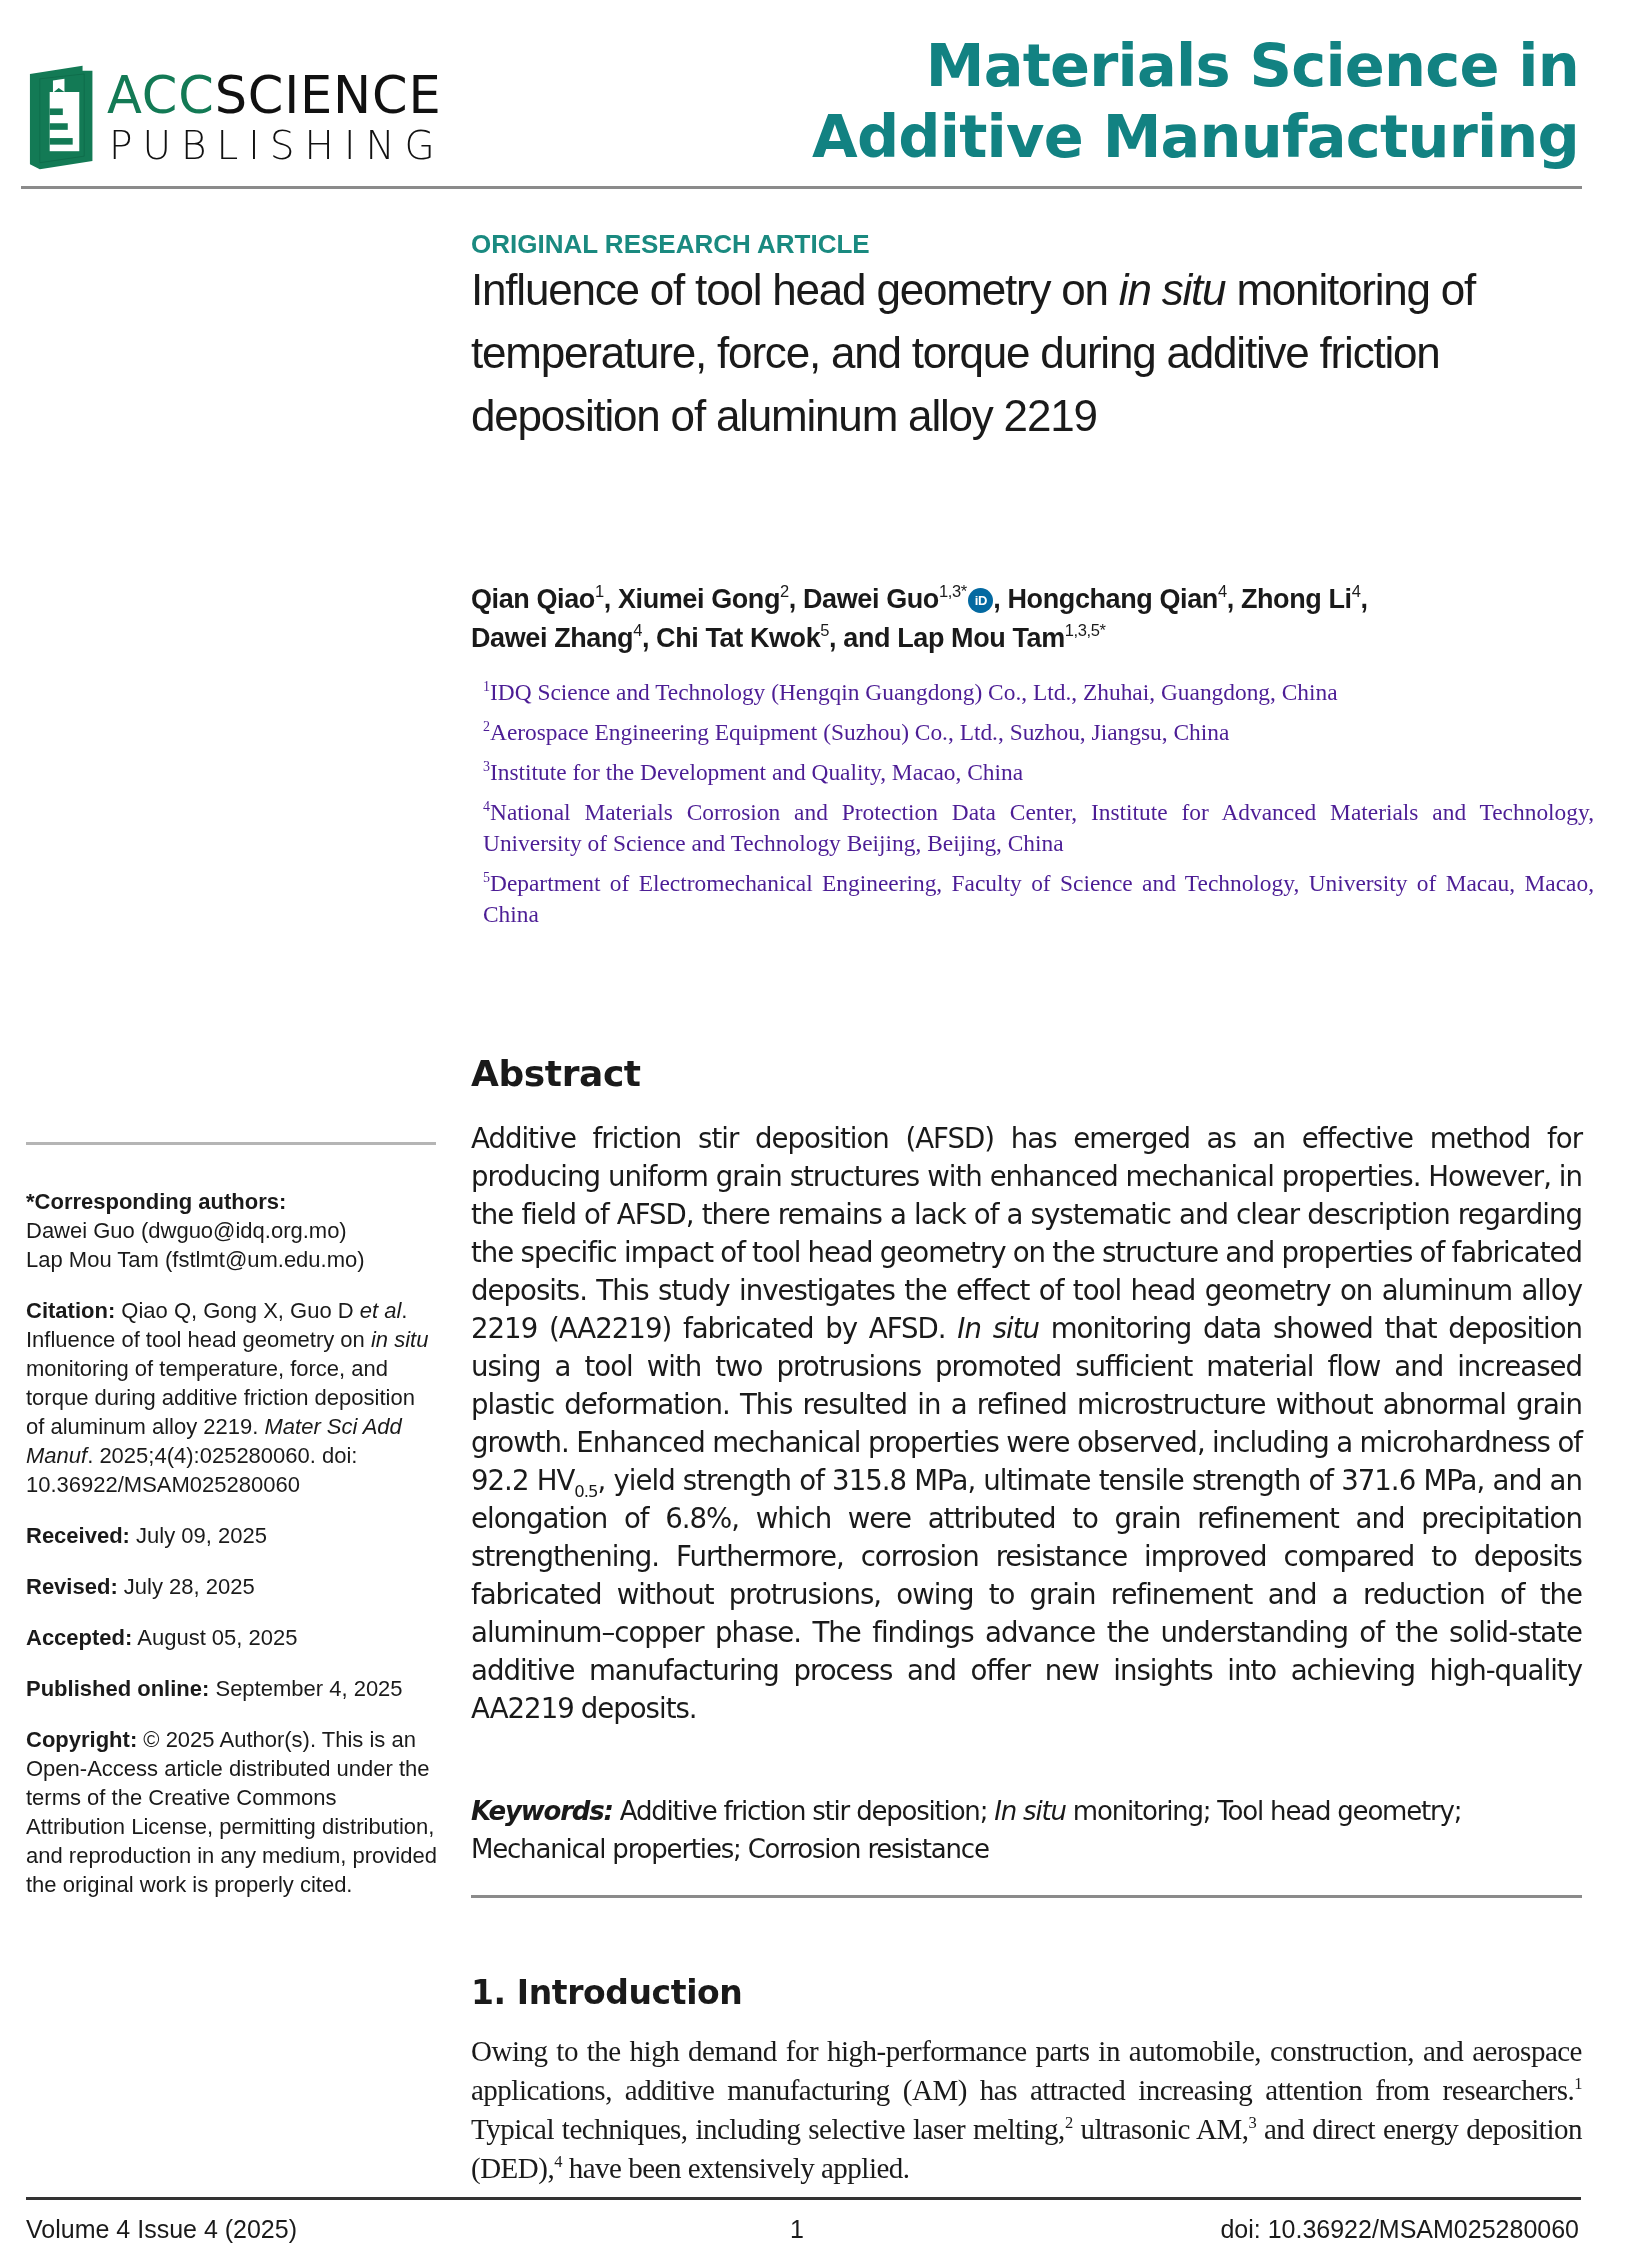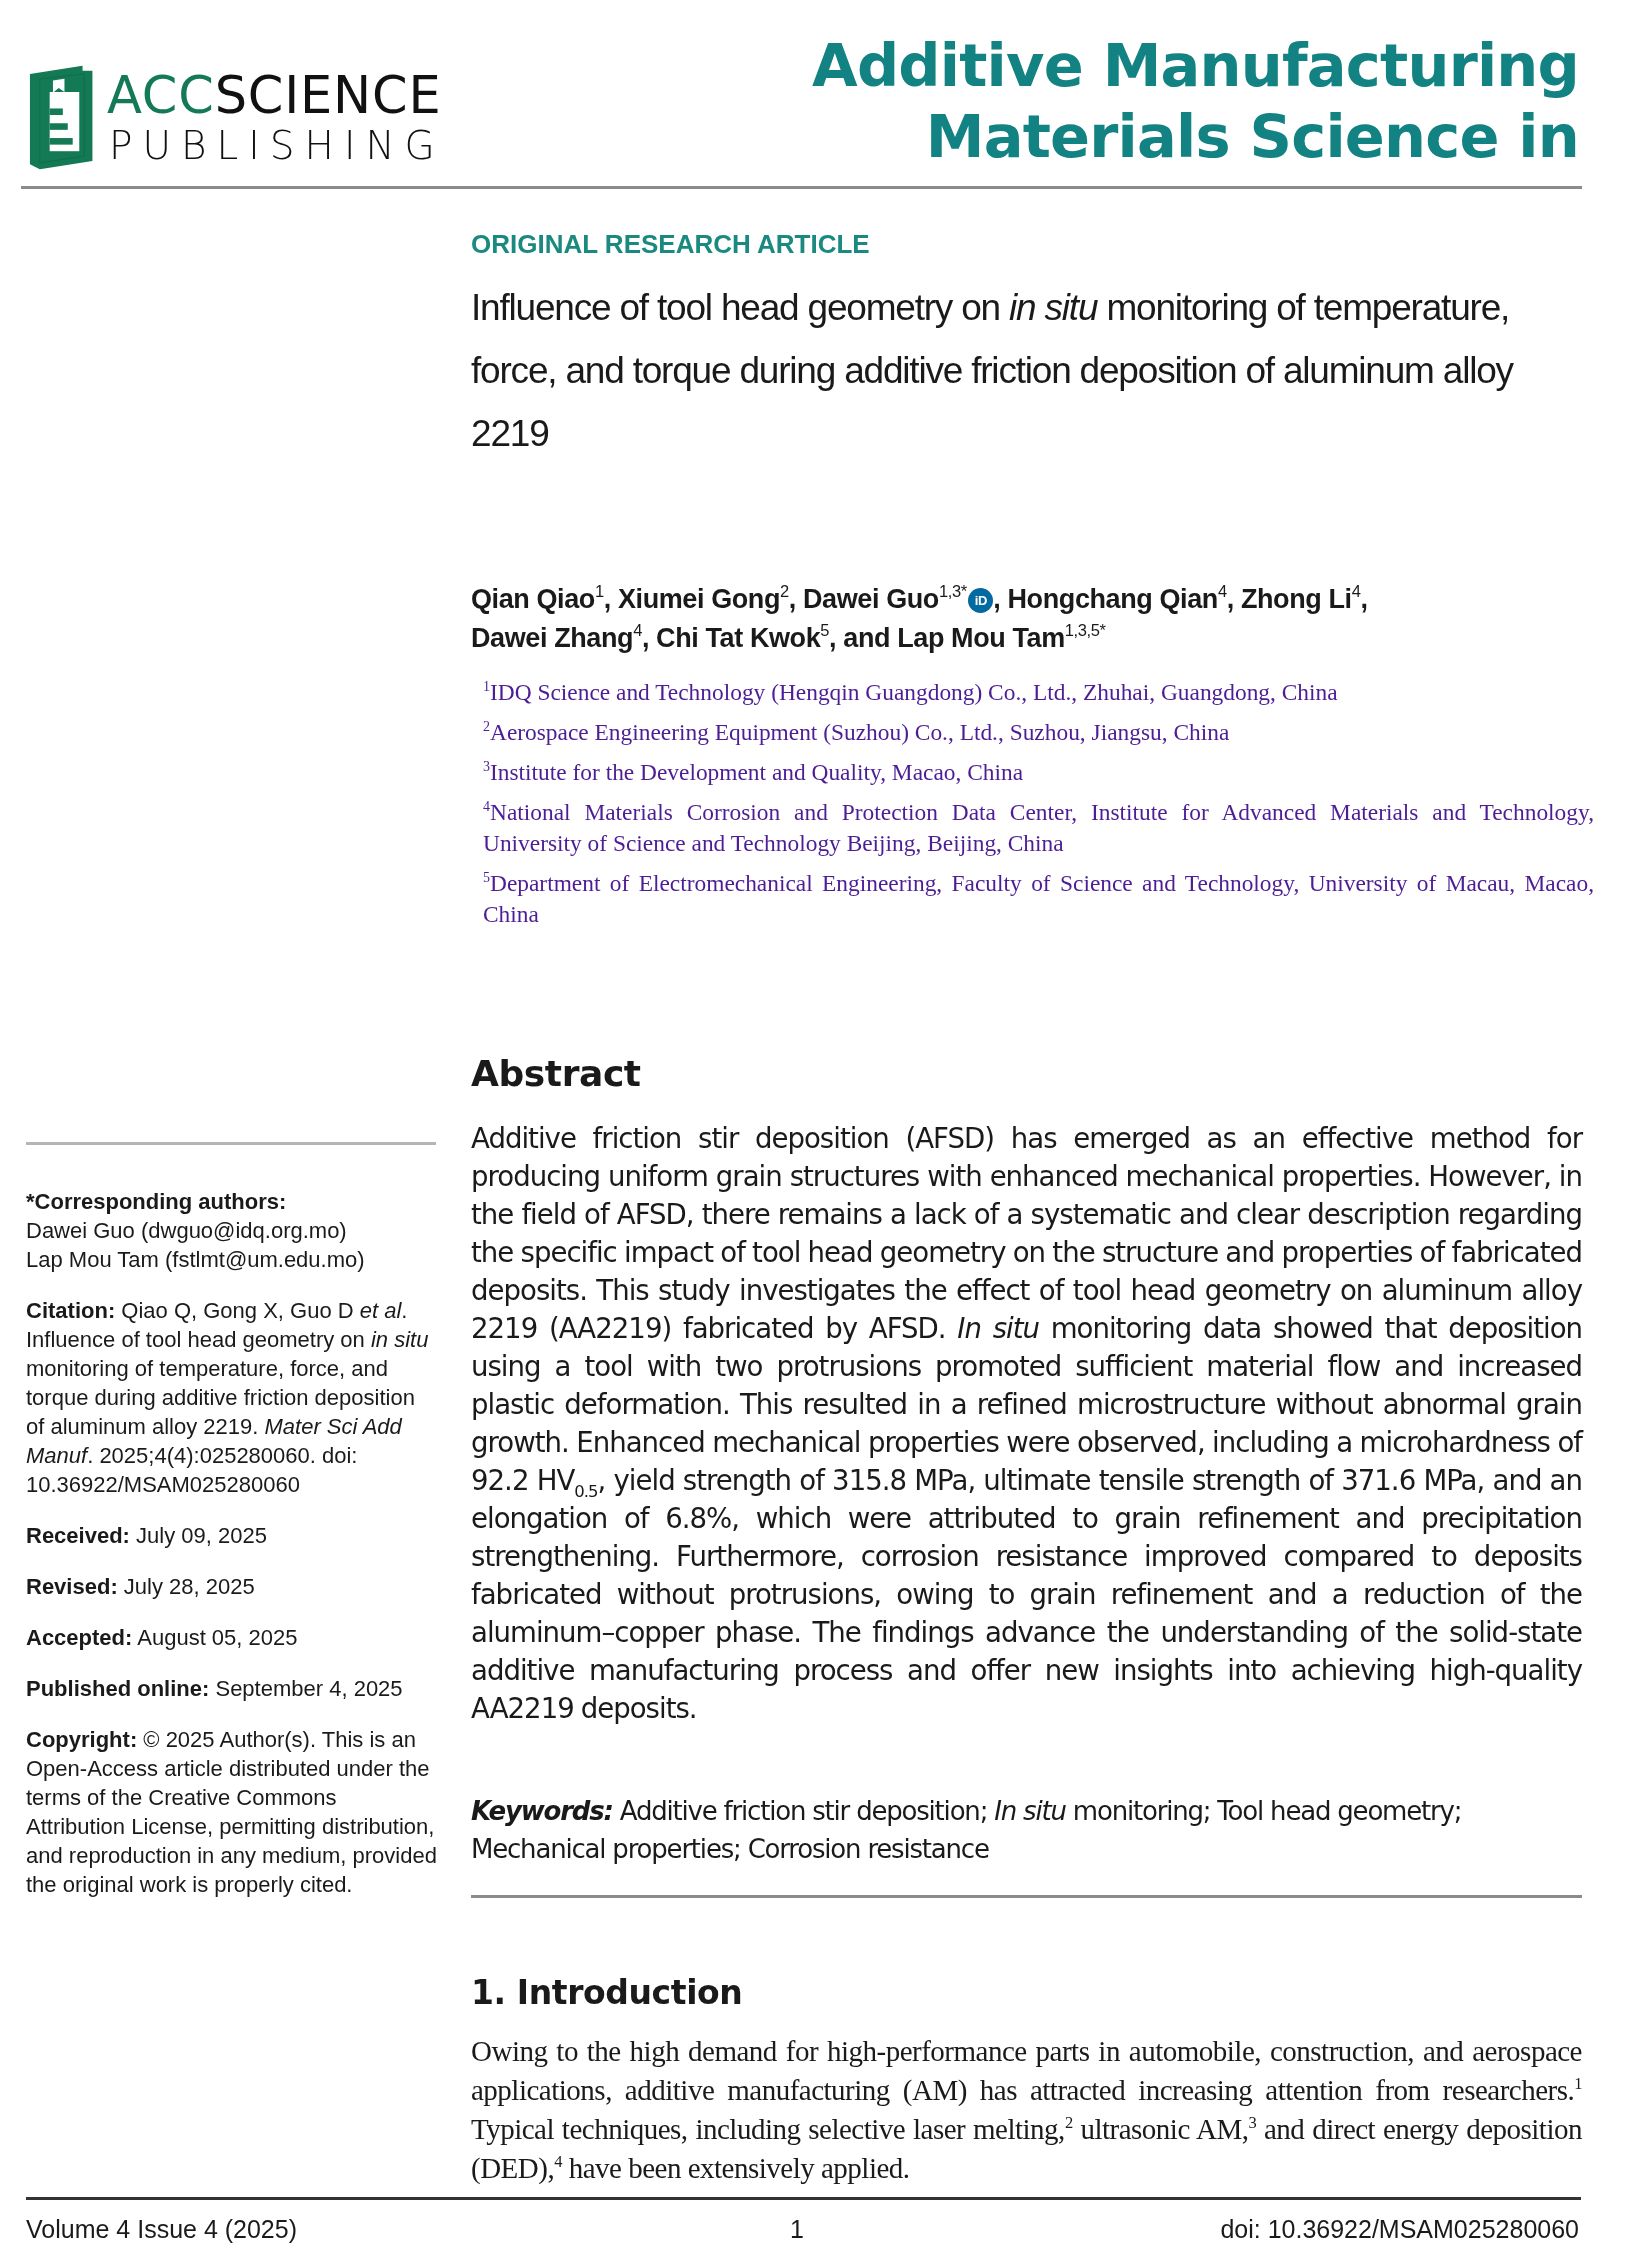--- a/index.html
+++ b/index.html
@@ -13,21 +13,21 @@
   .logo-acc { color: #137a55; }
   .logo-sci { color: #111; font-weight: normal; }
   .logo-text-bottom { position: absolute; left: 84px; top: 59px; font-family: "DejaVu Sans", sans-serif; font-size: 39px; letter-spacing: 10px; color: #111; line-height: 46px; font-weight: 300; white-space: nowrap; }
 
   .journal-title { right: 66px; top: 30px; text-align: right; font-family: "DejaVu Sans", sans-serif; font-weight: bold; color: #128282; font-size: 59px; line-height: 71px; letter-spacing: -0.8px; }
   .header-rule { left: 20.6px; top: 186px; width: 1561px; height: 3.3px; background: #8b8b8b; }
 
   
   .main { left: 471px; width: 1111px; }
   .article-type { top: 229px; font-family: "Liberation Sans", sans-serif; font-weight: bold; font-size: 26px; color: #1a8a80; letter-spacing: 0px; }
-  .title { top: 276px; font-family: "Liberation Sans", sans-serif; font-size: 37px; line-height: 63px; color: #1a1a1a; letter-spacing: -1.2px; width: 1102px; }
+  .title { top: 258px; font-family: "Liberation Sans", sans-serif; font-size: 44px; line-height: 63px; color: #1a1a1a; letter-spacing: -1.2px; width: 1102px; }
   .title i { font-style: italic; }
 
   .authors { top: 580px; font-family: "Liberation Sans", sans-serif; font-weight: bold; font-size: 27px; line-height: 39px; color: #1a1a1a; width: 1111px; letter-spacing: -0.4px; }
   .authors sup { font-size: 16.5px; font-weight: normal; vertical-align: 10.7px; line-height: 0; }
   .orcid { display: inline-block; width: 25px; height: 25px; border-radius: 50%; background: #0369a1; color: #fff; font-size: 13px; font-weight: bold; text-align: center; line-height: 25px; vertical-align: 3.3px; margin-left: 1.6px; font-family: "Liberation Sans", sans-serif; }
 
   .affils { top: 677px; font-family: Liberation Serif, serif; font-size: 23.4px; line-height: 31px; color: #4c1d95; width: 1111px; margin-left: 12px; }
   .affil { margin-bottom: 9px; text-align: justify; }
   .affil sup { font-size: 14px; vertical-align: 9px; line-height: 0; }
 
@@ -71,22 +71,22 @@
     <path d="M34 20 L48 18 L48 34 L41 29 L34 35 Z" fill="#ffffff"></path>
     <rect x="30" y="54" width="16" height="8" fill="#137a55"></rect>
     <rect x="30" y="72" width="22" height="8" fill="#137a55"></rect>
     <rect x="30" y="90" width="28" height="8" fill="#137a55"></rect>
   </svg>
   <div class="logo-text-top"><span class="logo-acc">ACC</span><span class="logo-sci">SCIENCE</span></div>
   <div class="logo-text-bottom">PUBLISHING</div>
 </div>
 
 <div class="abs journal-title">
+  <div>Materials Science in</div>
   <div>Additive Manufacturing</div>
-  <div>Materials Science in</div>
 </div>
 <div class="abs header-rule"></div>
 
 <div class="abs main article-type">ORIGINAL RESEARCH ARTICLE</div>
 
 <div class="abs main title"><span>Influence of tool head geometry on </span><i>in situ</i><span> monitoring of temperature, force, and torque during additive friction deposition of aluminum alloy 2219</span></div>
 
 <div class="abs main authors">
   <span><span>Qian Qiao</span><sup>1</sup></span><span>, </span><span><span>Xiumei Gong</span><sup>2</sup></span><span>, </span><span><span>Dawei Guo</span><sup>1,3*</sup></span><span class="orcid">iD</span><span>, </span><span><span>Hongchang Qian</span><sup>4</sup></span><span>, </span><span><span>Zhong Li</span><sup>4</sup></span><span>, </span><br><span><span>Dawei Zhang</span><sup>4</sup></span><span>, </span><span><span>Chi Tat Kwok</span><sup>5</sup></span><span>, and </span><span><span>Lap Mou Tam</span><sup>1,3,5*</sup></span>
 </div>

